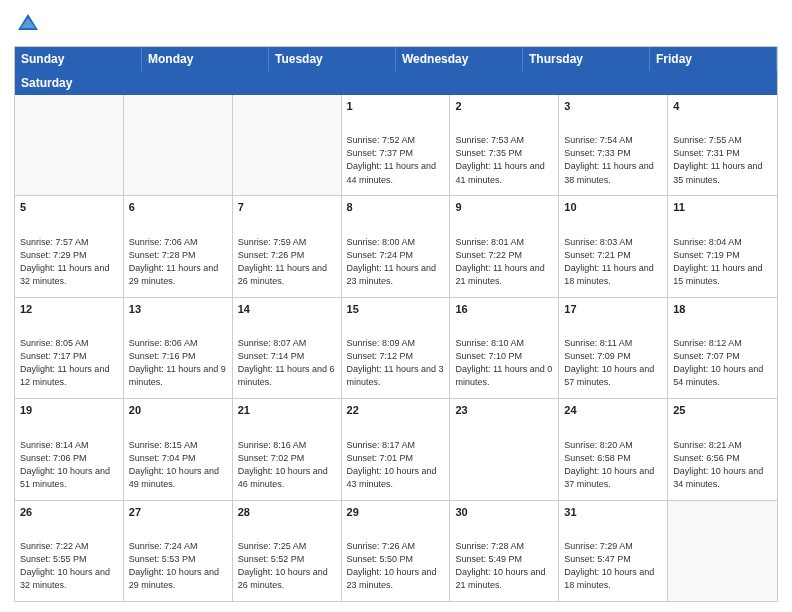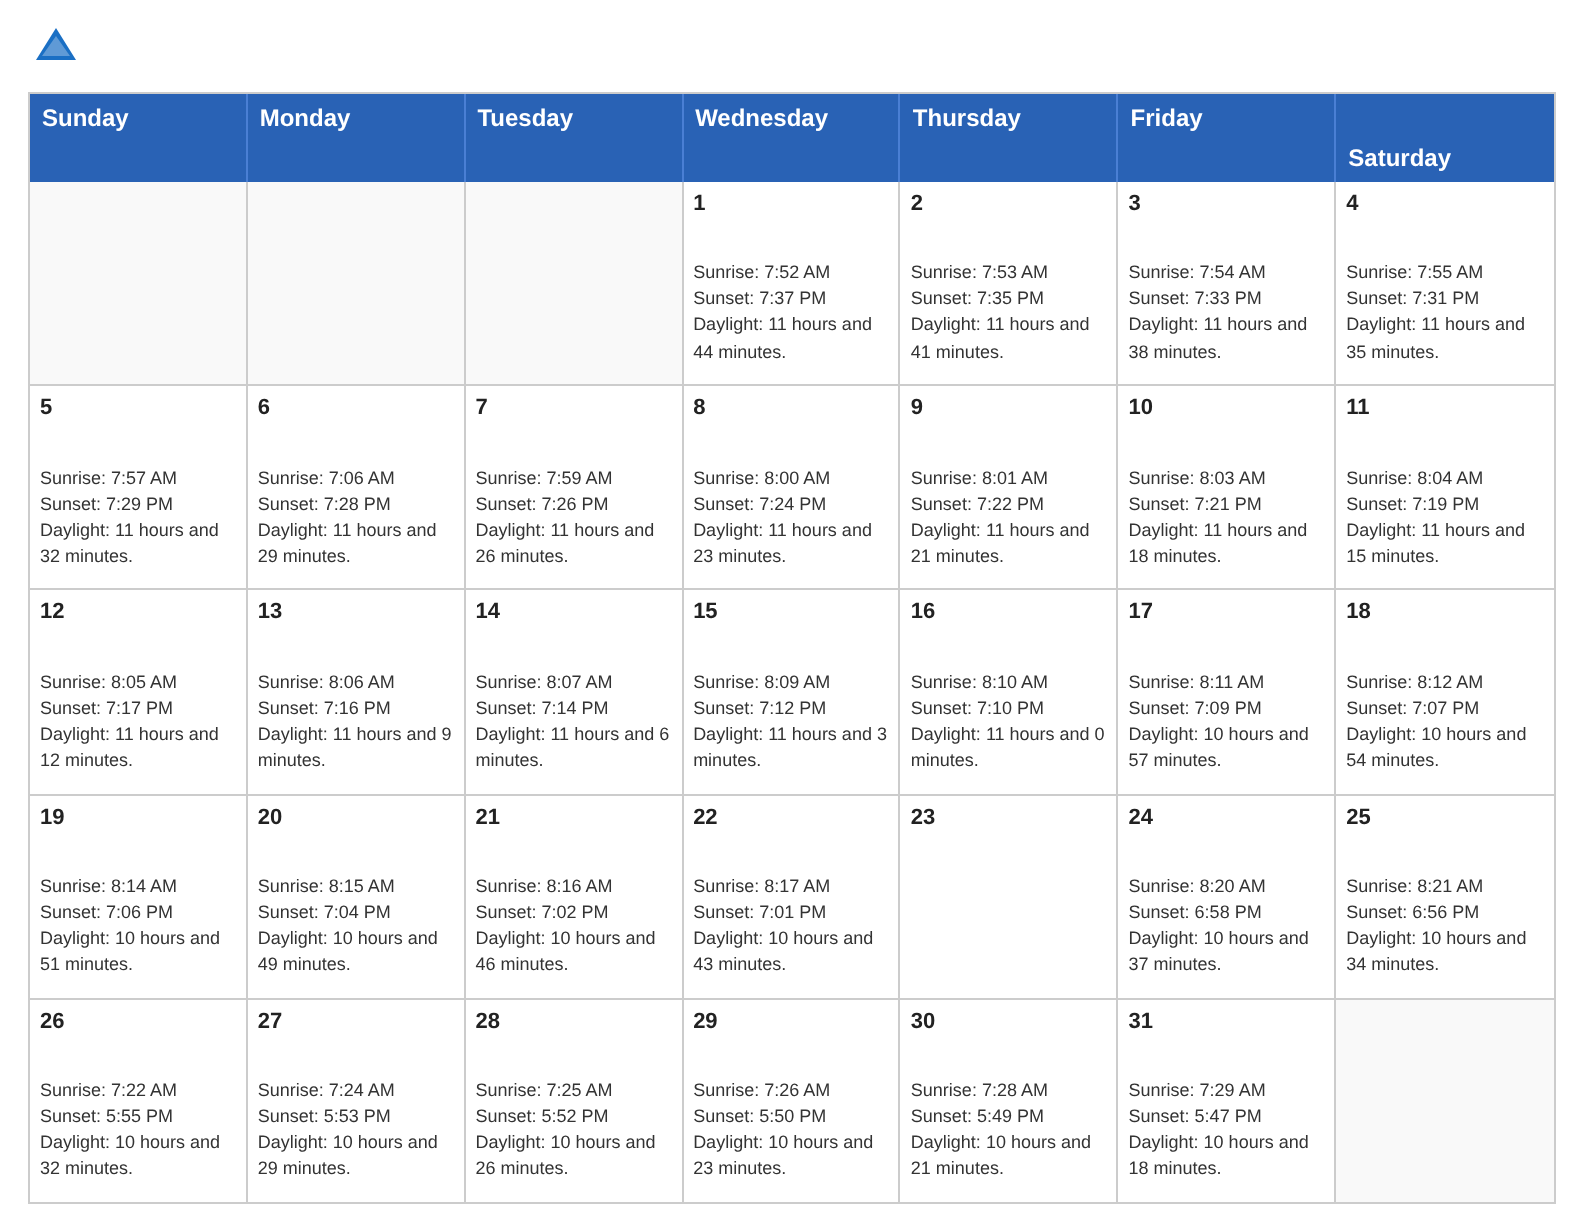--- a/index.html
+++ b/index.html
@@ -61,32 +61,32 @@
       color: #444;
     }
     .calendar {
       flex: 1;
       display: flex;
       flex-direction: column;
       border: 1px solid #ccc;
     }
     .cal-header {
       display: grid;
-      grid-template-columns: repeat(7, 1fr);
+      grid-template-columns: repeat(6, 1fr);
       background: #2962b5;
     }
     .cal-header-cell {
       color: #fff;
       font-size: 12px;
       font-weight: bold;
       padding: 5px 6px;
       text-align: left;
       border-right: 1px solid #4a7fd4;
     }
-    .cal-header-cell:last-child { border-right: none; margin-top: 20px; }
+    .cal-header-cell:last-child { border-right: none; }
     .cal-body {
       flex: 1;
       display: flex;
       flex-direction: column;
     }
     .cal-row {
       display: grid;
       grid-template-columns: repeat(7, 1fr);
       flex: 1;
       border-top: 1px solid #ccc;

